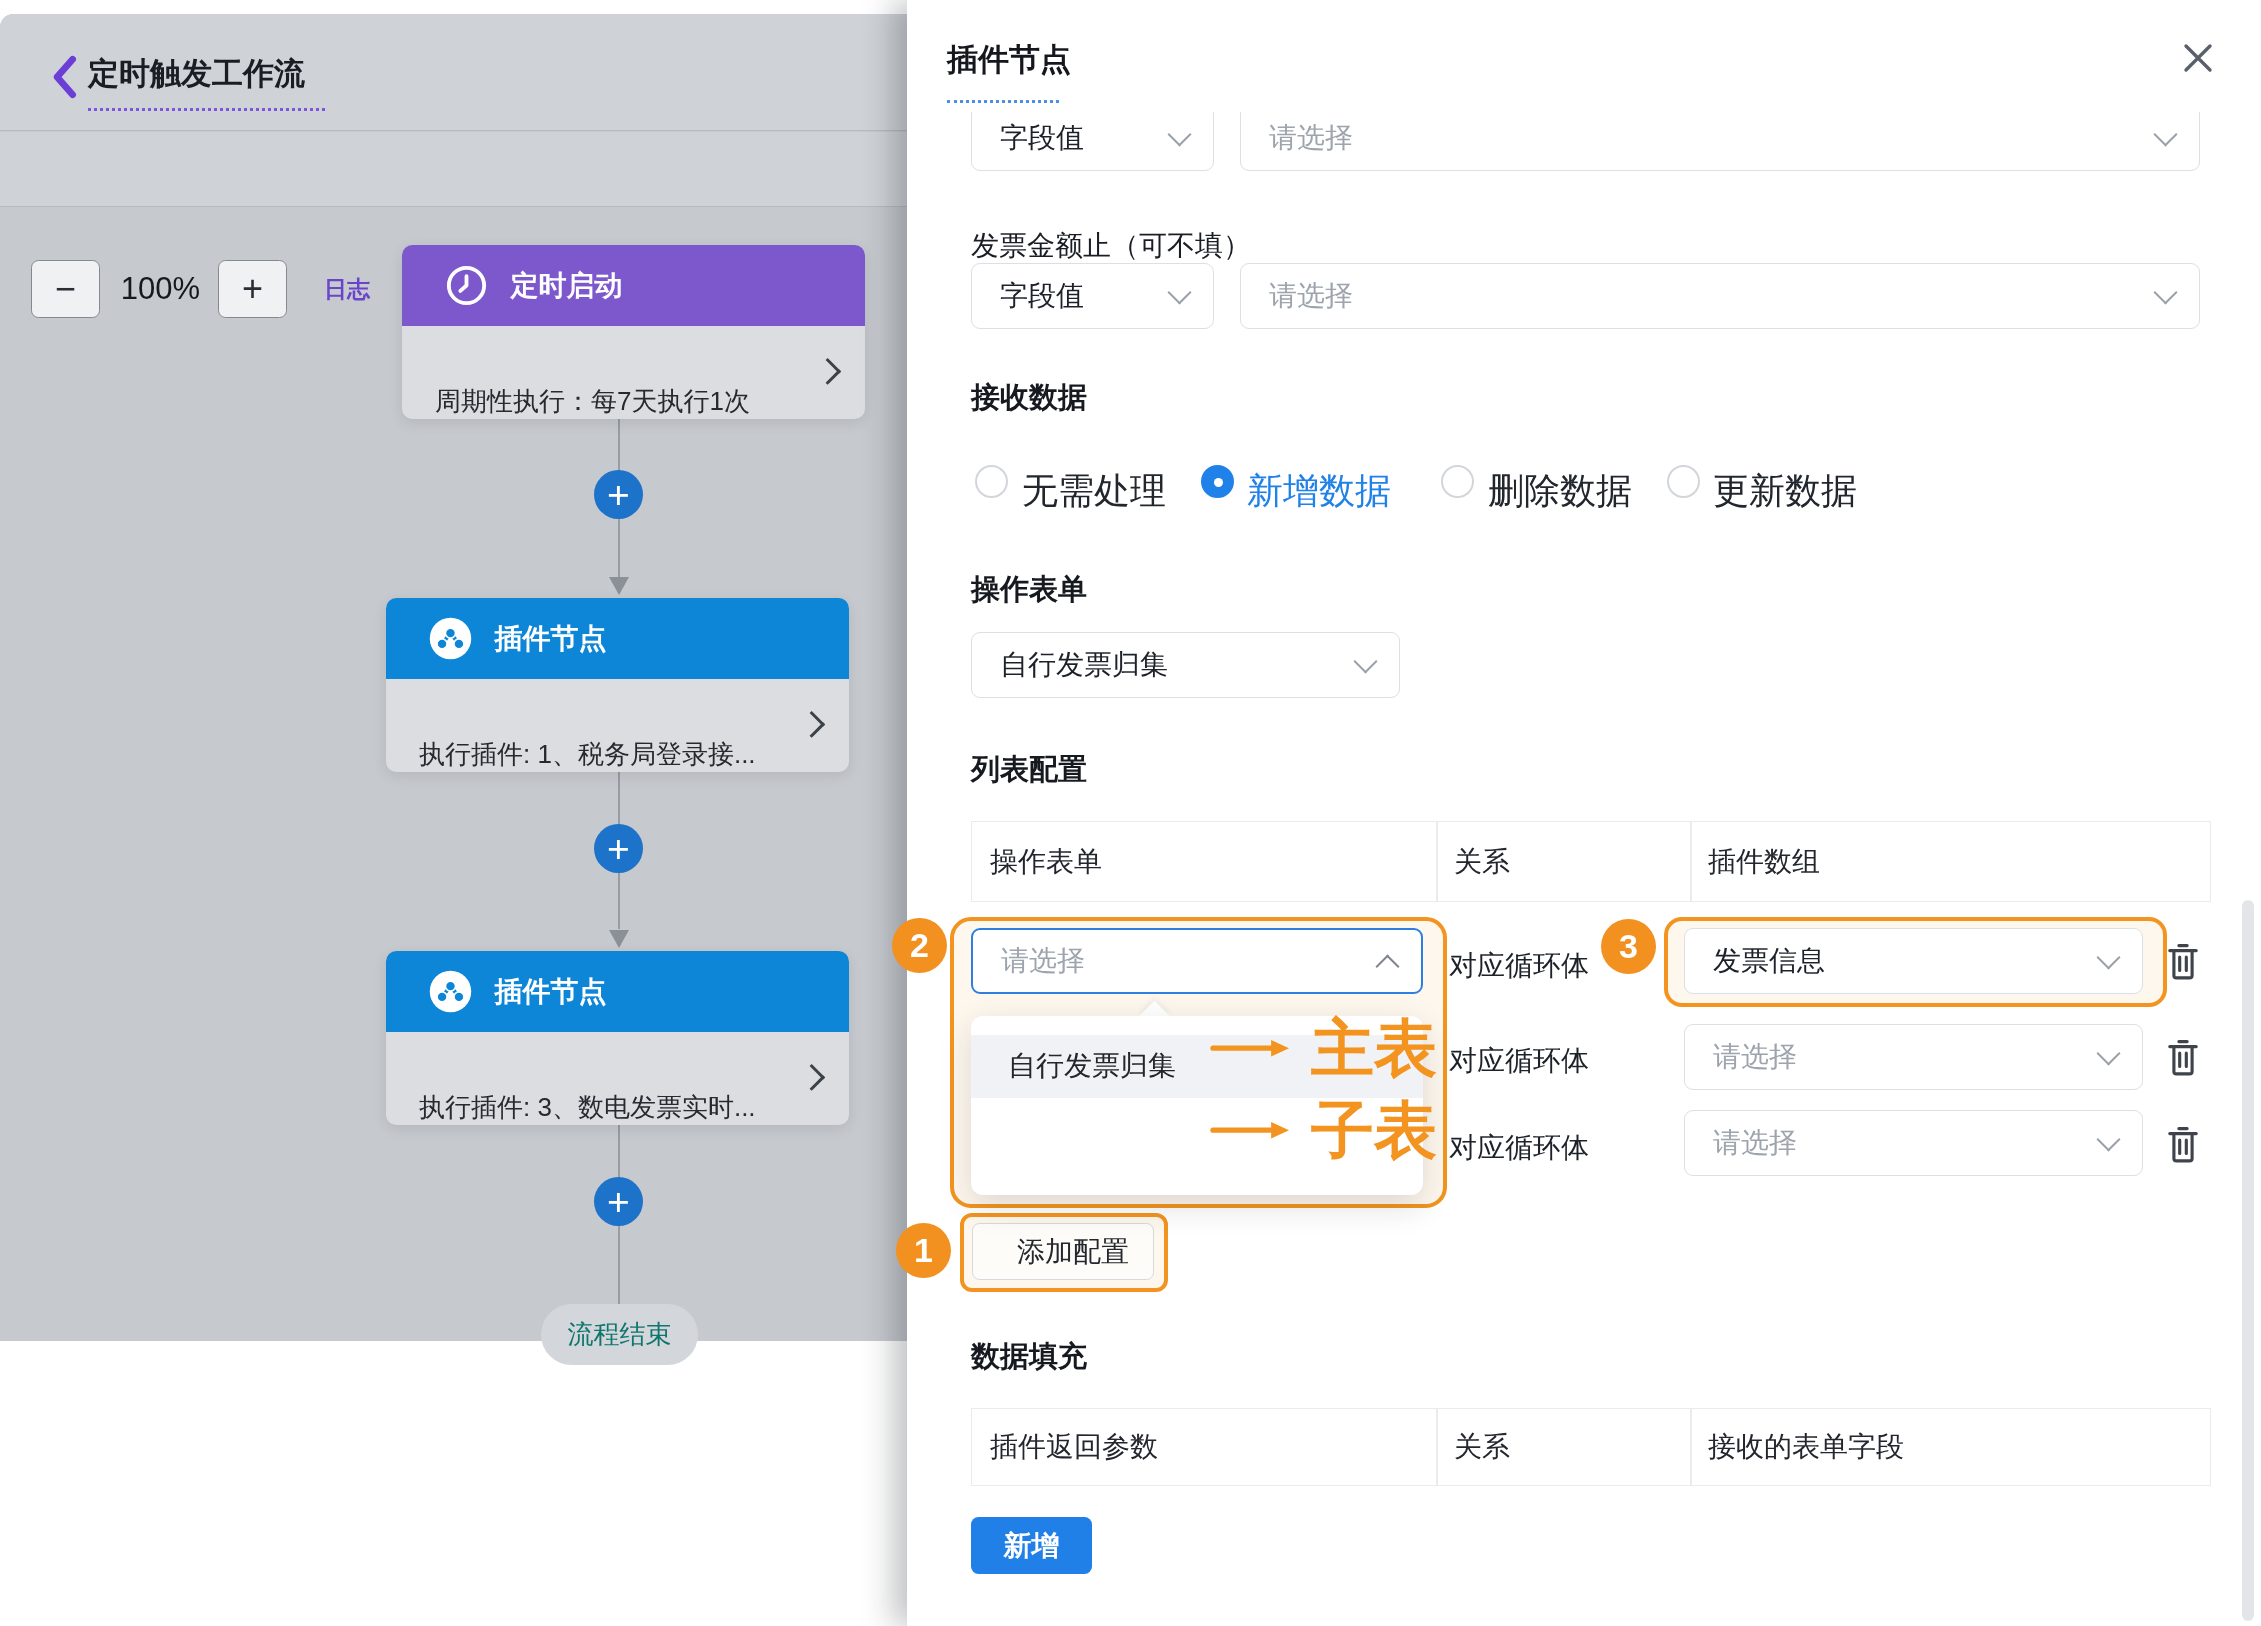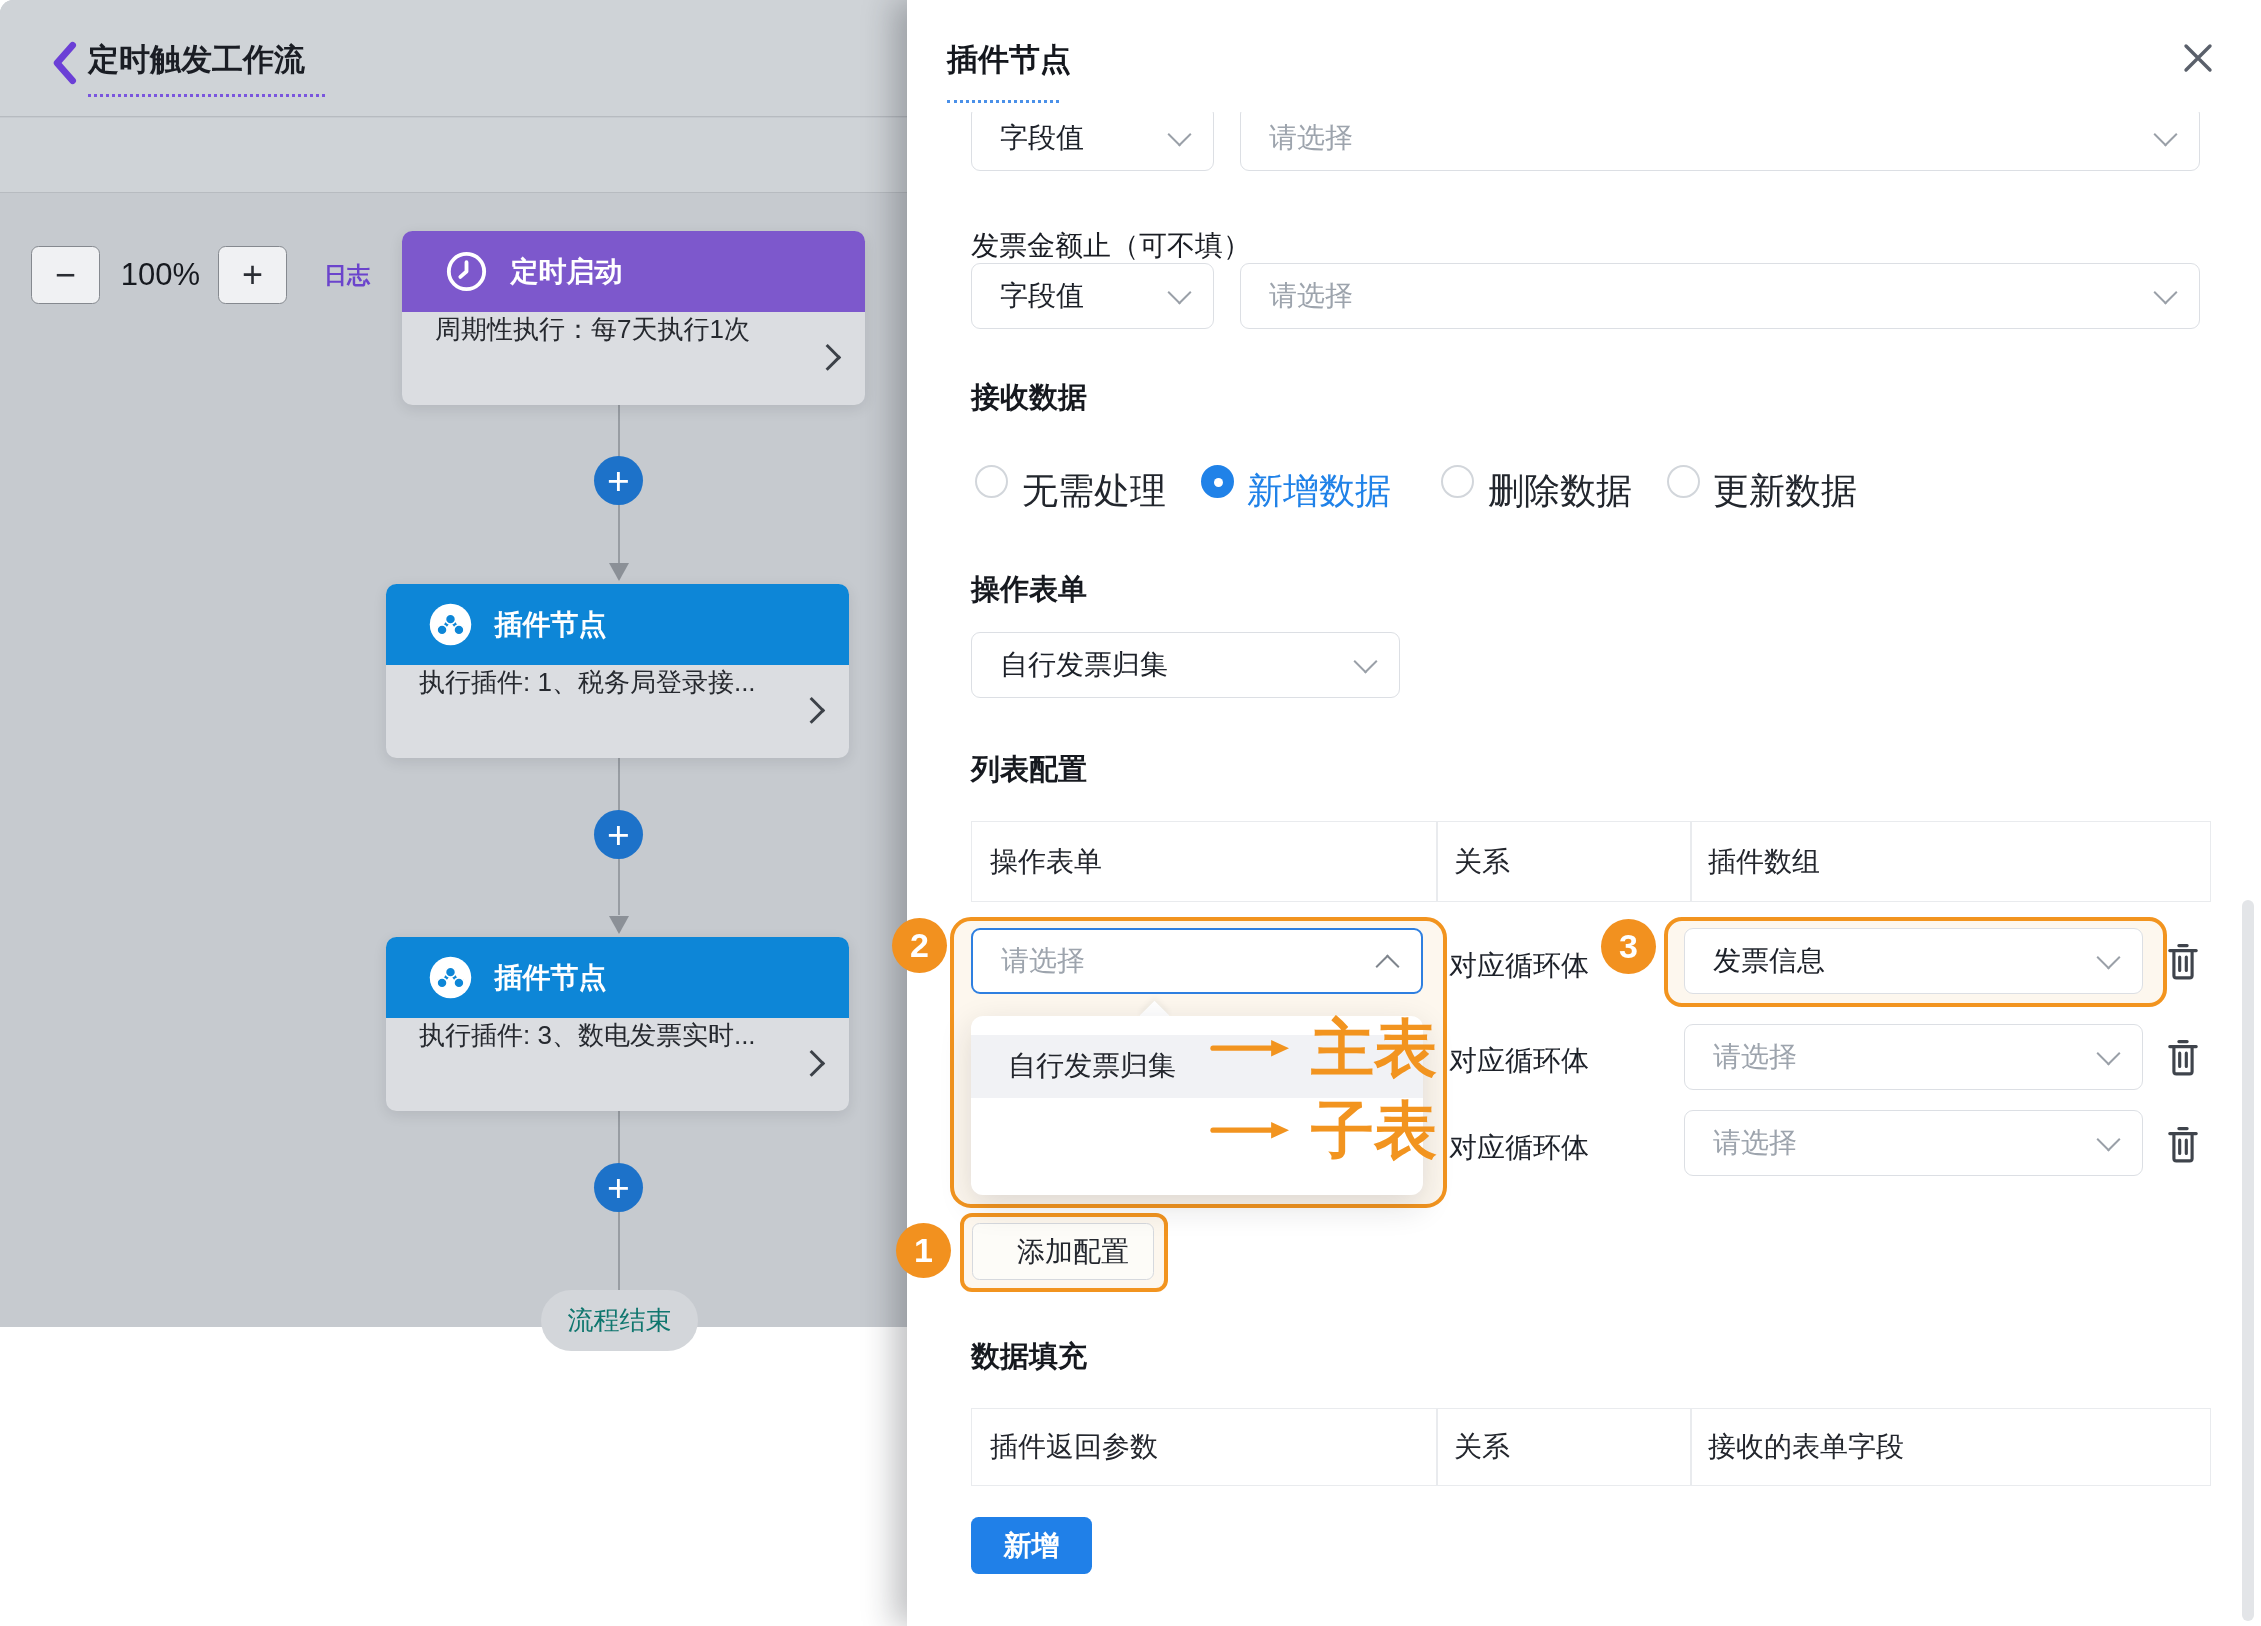--- a/index.html
+++ b/index.html
@@ -1,21 +1,21 @@
 <!DOCTYPE html>
 <html style="font-size:12px"><head>
 <meta charset="utf-8">
 <style>
   html,body{margin:0;padding:0;background:#ffffff;}
   .root{position:relative;width:2261px;height:1626px;overflow:hidden;
         font-family:"Liberation Sans",sans-serif;color:#1d2129;}
   .abs{position:absolute;}
 
   
-  .canvas{left:0;top:0;width:907px;height:1327px;background:#c6cacf;border-top-left-radius:13.4px;}
+  .canvas{left:0;top:14px;width:907px;height:1327px;background:#c6cacf;border-top-left-radius:13.4px;}
   .cv-header{left:0;top:0;width:907px;height:116px;background:#cfd3d7;border-bottom:1.5px solid #b7bbc0;border-top-left-radius:13.4px;}
   .cv-toolbar{left:0;top:118px;width:907px;height:74px;background:#cfd3d7;border-bottom:1.5px solid #b7bbc0;}
   .back-ic{left:48px;top:40px;width:33px;height:46px;}
   .cv-title{left:88px;top:39px;font-size:31px;font-weight:700;color:#1a1d24;}
   .cv-title-underline{left:88px;top:72px;width:237px;height:22.4px;border-bottom:3.7px dotted #7a55de;}
   .zoom-btn{width:69px;height:58px;background:#f0f1f3;border:1.5px solid #85898f;border-radius:7.5px;
             display:flex;align-items:center;justify-content:center;font-size:36px;color:#2a2d33;box-sizing:border-box;}
   .zbtn-minus{left:31px;top:128px;}
   .zbtn-plus{left:218px;top:128px;}
   .zoom-val{left:106px;top:128px;width:109px;height:58px;display:flex;align-items:center;justify-content:center;
@@ -24,21 +24,21 @@
 
   
   .node{left:386px;width:463px;border-radius:10.5px;box-shadow:0 4.5px 13.4px rgba(20,24,30,.10);}
   .node-head{position:absolute;left:0;top:0;width:100%;height:81px;border-radius:10.5px 10.5px 0 0;
              display:flex;align-items:center;}
   .node-head.purple{background:#7d58cc;}
   .node-head.blue{background:#0d86d7;}
   .node-ic{margin-left:43px;width:43px;height:43px;flex:0 0 auto;}
   .node-title{margin-left:22.4px;font-size:28px;font-weight:600;color:#ffffff;}
   .node-body{position:absolute;left:0;top:81px;width:100%;background:#dbdde1;border-radius:0 0 10.5px 10.5px;
-             display:flex;align-items:flex-start;box-sizing:border-box;padding-left:33px;padding-right:66px;}
+             display:flex;align-items:flex-end;box-sizing:border-box;padding-left:33px;padding-right:66px;}
   .node-sub{font-size:26px;color:#26292f;white-space:nowrap;}
   .chev-r{position:absolute;right:28px;top:50%;width:16.4px;height:16.4px;margin-top:-10.5px;
           border-top:3px solid #3c4148;border-right:3px solid #3c4148;transform:rotate(45deg);}
   .vline{width:2.2px;background:#989da3;left:618px;}
   .arrowhead{width:0;height:0;border-left:10.5px solid transparent;border-right:10.5px solid transparent;
              border-top:18.7px solid #8b9097;left:609px;}
   .plus-btn{width:49px;height:49px;border-radius:50%;background:#1d72c9;color:#fff;display:flex;align-items:center;
             justify-content:center;font-size:39px;font-weight:400;left:594px;}
   .end-pill{left:541px;top:1290px;width:157px;height:61px;border-radius:31px;background:#d3d6da;
             display:flex;align-items:center;justify-content:center;font-size:26px;color:#0f766e;}

